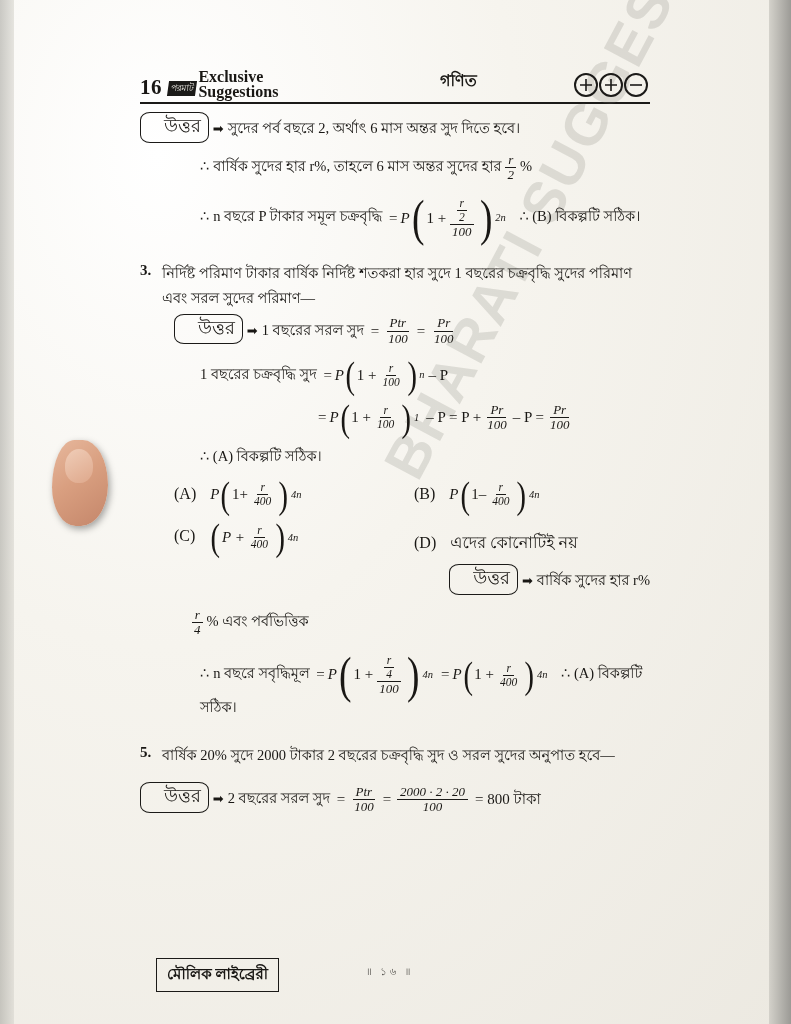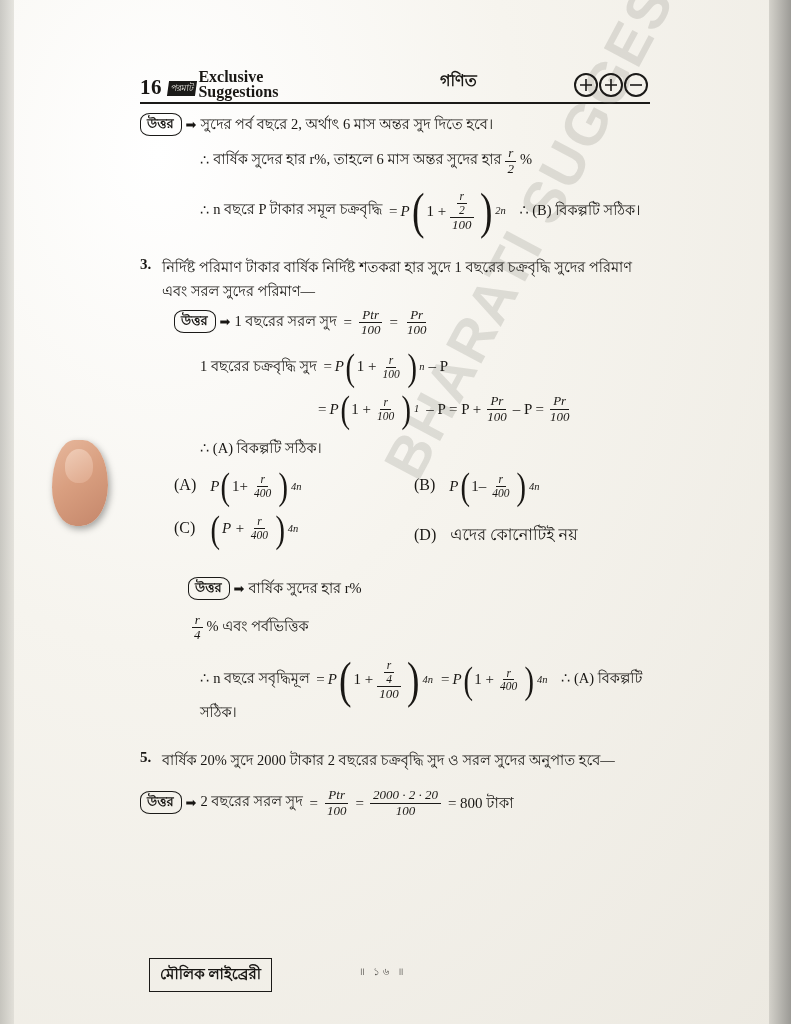--- a/index.html
+++ b/index.html
@@ -103,23 +103,23 @@
   .blk { margin-top: 9px; position: relative; }
   .bn {
     font-family: "Liberation Serif", serif;
     font-size: 14.5px;
     line-height: 1.55;
   }
   .ans-tag {
     display: inline-block;
     border: 1.4px solid #1b1a18;
     border-radius: 10px / 8px;
-    padding: 0px 7px 1px 6px;
-    font-size: 13px;
-    font-weight: bold;
+    padding: 0px 7px 1px 23px;
+    font-size: 18px;
+    font-weight: normal;
     margin-right: 3px;
     position: relative;
     top: -1px;
   }
   .arrow { font-size: 13px; margin: 0 4px 0 1px; }
   .qnum {
     font-weight: bold;
     font-size: 15px;
     display: inline-block;
     width: 22px;
@@ -216,21 +216,21 @@
     left: 13px; top: 9px;
     width: 28px; height: 34px;
     border-radius: 50% 50% 45% 45%;
     background: linear-gradient(150deg, #f2d2be, #e0ab8f);
     opacity: .85;
   }
 
   
   .footer {
     position: absolute;
-    left: 9px;
+    left: 16px;
     top: 900px;
     width: 510px;
   }
   .footer-box {
     display: inline-block;
     border: 1.5px solid #1b1a18;
     padding: 3px 10px 4px 10px;
     font-size: 15px;
     font-weight: bold;
   }
@@ -424,21 +424,21 @@
             <span class="sup">4n</span>
           </span>
         </div>
         <div style="padding-top:8px;">
           <span>(D)</span>
           <span style="margin-left:10px;">এদের কোনোটিই নয়</span>
         </div>
       </div>
     </div>
 
-    <div class="blk bn" style="margin-top:28px; margin-left:48px;">
+    <div class="blk bn" style="margin-top:8px; margin-left:48px;text-align:right;">
       <span class="ans-tag">উত্তর</span><span class="arrow">➡</span><span>বার্ষিক সুদের হার r%</span>
     </div>
 
     <div class="blk bn" style="margin-top:12px; margin-left:48px;">
       <span class="math">
         <span class="frac">
             <span class="num">r</span>
             <span class="den">4</span>
           </span>
       </span><span>% এবং পর্বভিত্তিক</span>

